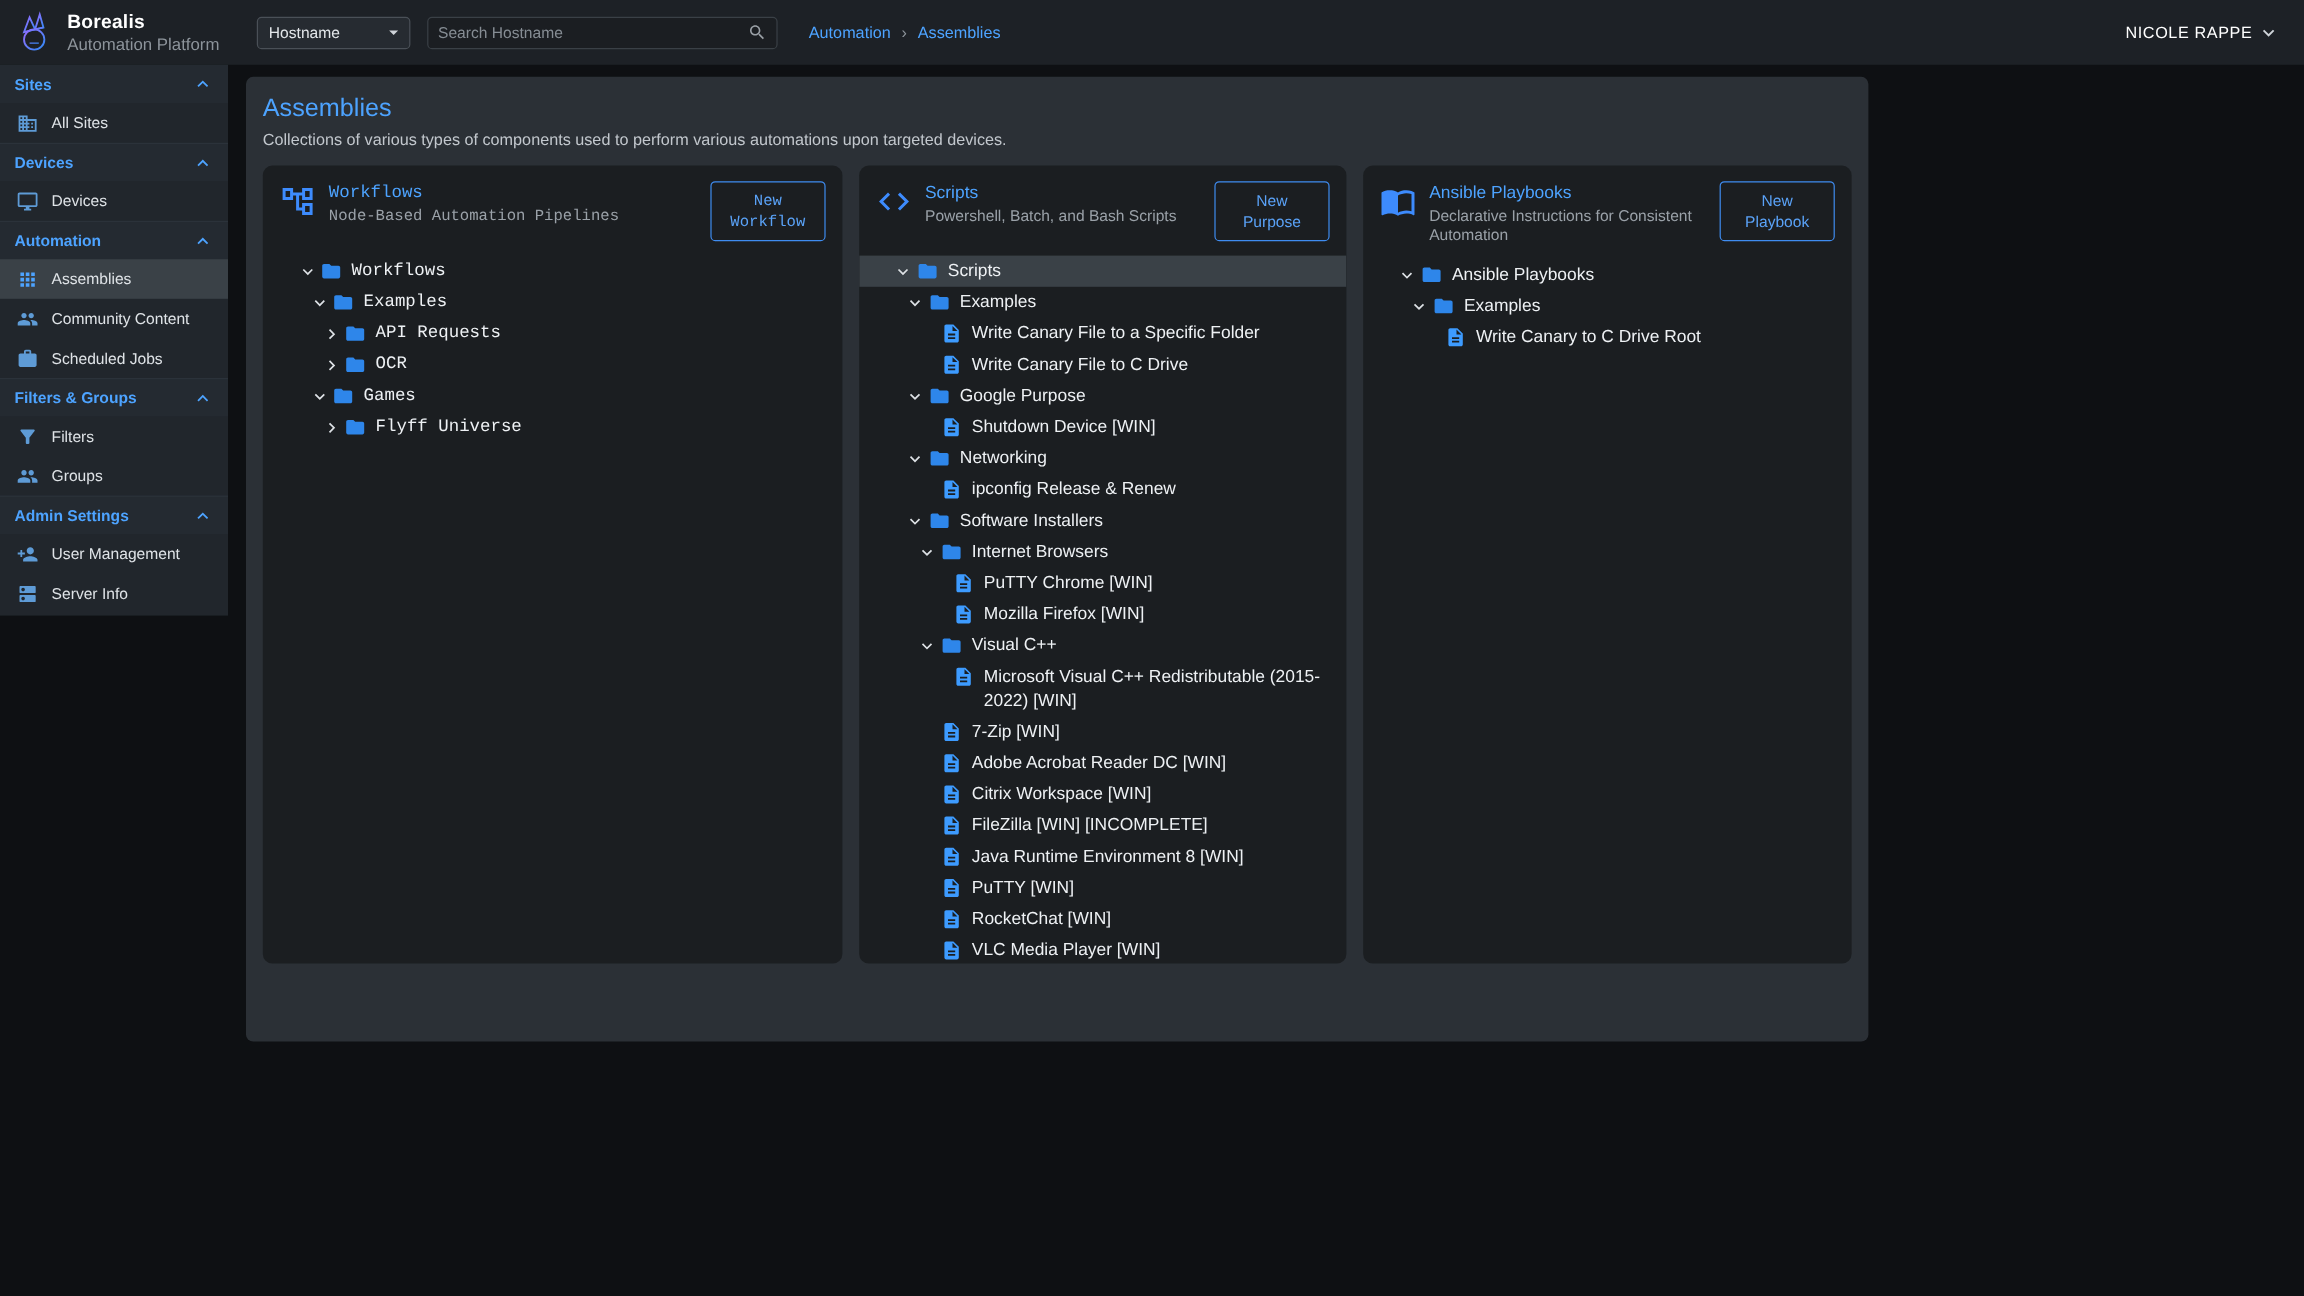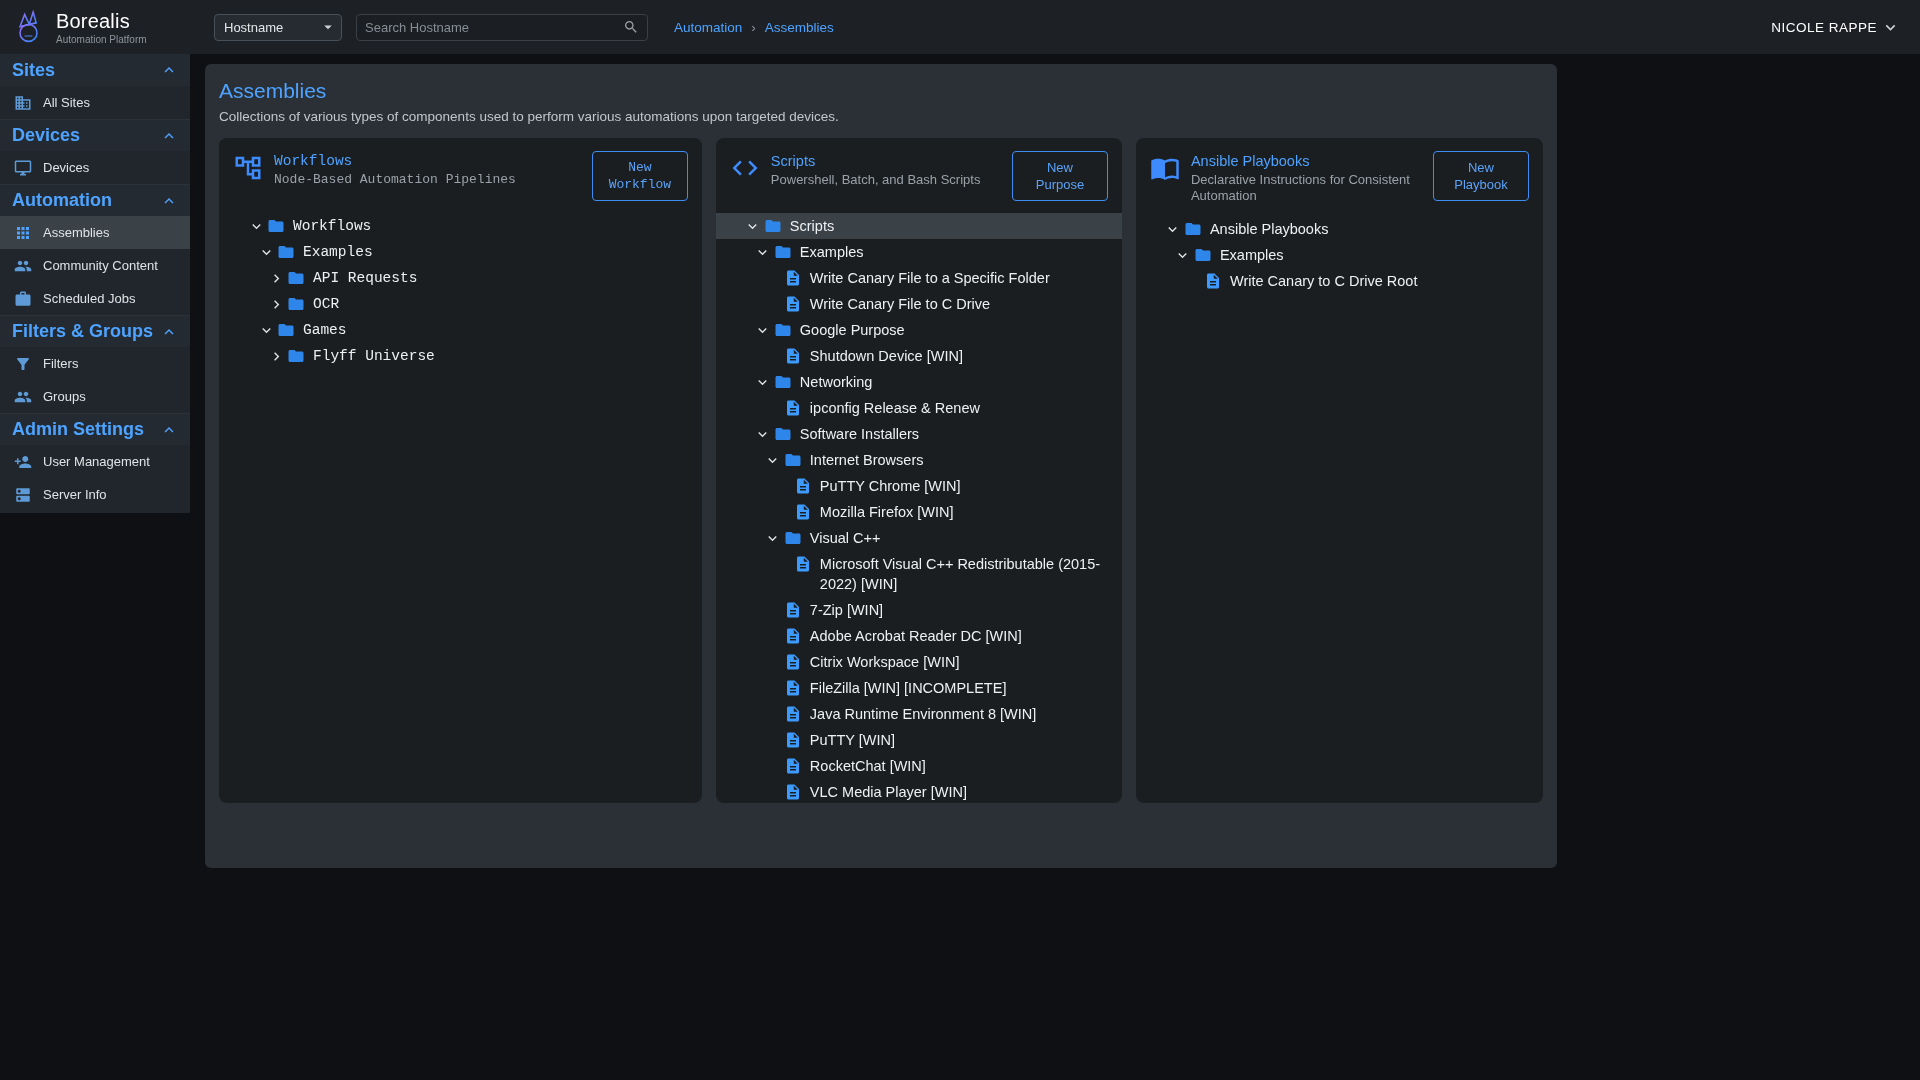--- a/index.html
+++ b/index.html
@@ -11,22 +11,22 @@
     color:#e3e7ea;
   }
   svg { display:block; }
 
   
   .topbar {
     position:absolute; top:0; left:0; width:1920px; height:54px;
     background:#1d2126; display:flex; align-items:center;
   }
   .brand { width:190px; display:flex; align-items:center; gap:9px; padding-left:10px; cursor:pointer; }
-  .brand-name { font-size:20px; font-weight:normal; color:#ffffff; letter-spacing:.2px; }
-  .brand-sub  { font-size:10px; color:#8d949b; margin-top:1px; }
+  .brand-name { font-size:16px; font-weight:bold; color:#ffffff; letter-spacing:.2px; }
+  .brand-sub  { font-size:14px; color:#8d949b; margin-top:1px; }
 
   .hostname-select {
     margin-left:24px; width:128px; height:27px; background:#262b31;
     border:1px solid #4a5057; border-radius:4px;
     display:flex; align-items:center; justify-content:space-between;
     padding:0 4px 0 9px; font-size:13px; color:#e3e7ea; cursor:pointer;
   }
   .caret { color:#cfd4d9; } .caret svg { width:18px; height:18px; }
 
   .search-box {
@@ -51,21 +51,21 @@
   }
   .user-menu .u-chev { color:#cfd4d9; } .user-menu .u-chev svg { width:19px; height:19px; }
 
   
   .sidebar {
     position:absolute; top:54px; left:0; width:190px;
     background:#21262c; padding-bottom:2px;
   }
   .sb-header {
     height:32px; display:flex; align-items:center; justify-content:space-between;
-    padding:0 12px; color:#4da3ff; font-size:18px; font-weight:bold;
+    padding:0 12px; color:#4da3ff; font-size:13px; font-weight:bold;
     cursor:pointer; background:#242a31; border-top:1px solid #2b323a;
   }
   .sb-header:first-child { border-top:none; }
   .sb-chev { color:#4da3ff; } .sb-chev svg { width:18px; height:18px; }
   .sb-item {
     height:33px; display:flex; align-items:center; gap:11px;
     padding:0 14px; font-size:13px; color:#dfe3e7; cursor:pointer;
   }
   .sb-item .sb-icon { color:#5e9bd6; flex:none; }
   .sb-item .sb-icon svg { width:18px; height:18px; }

